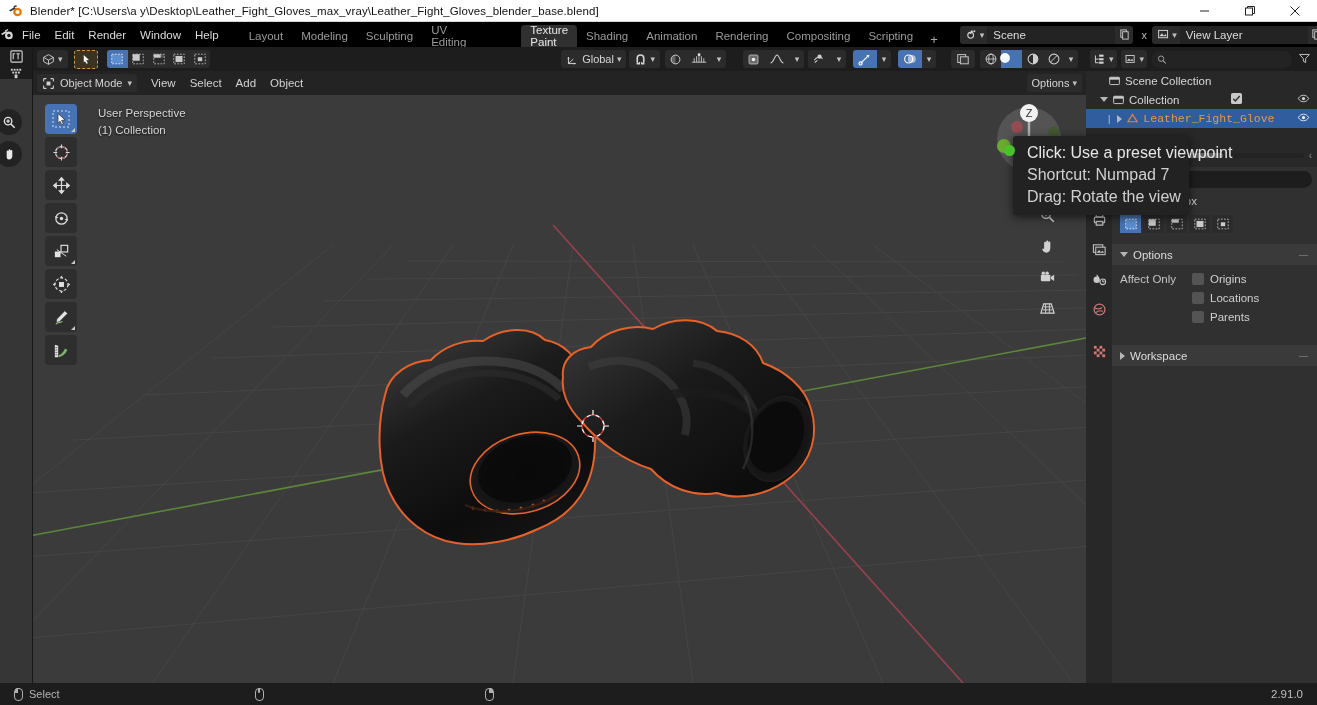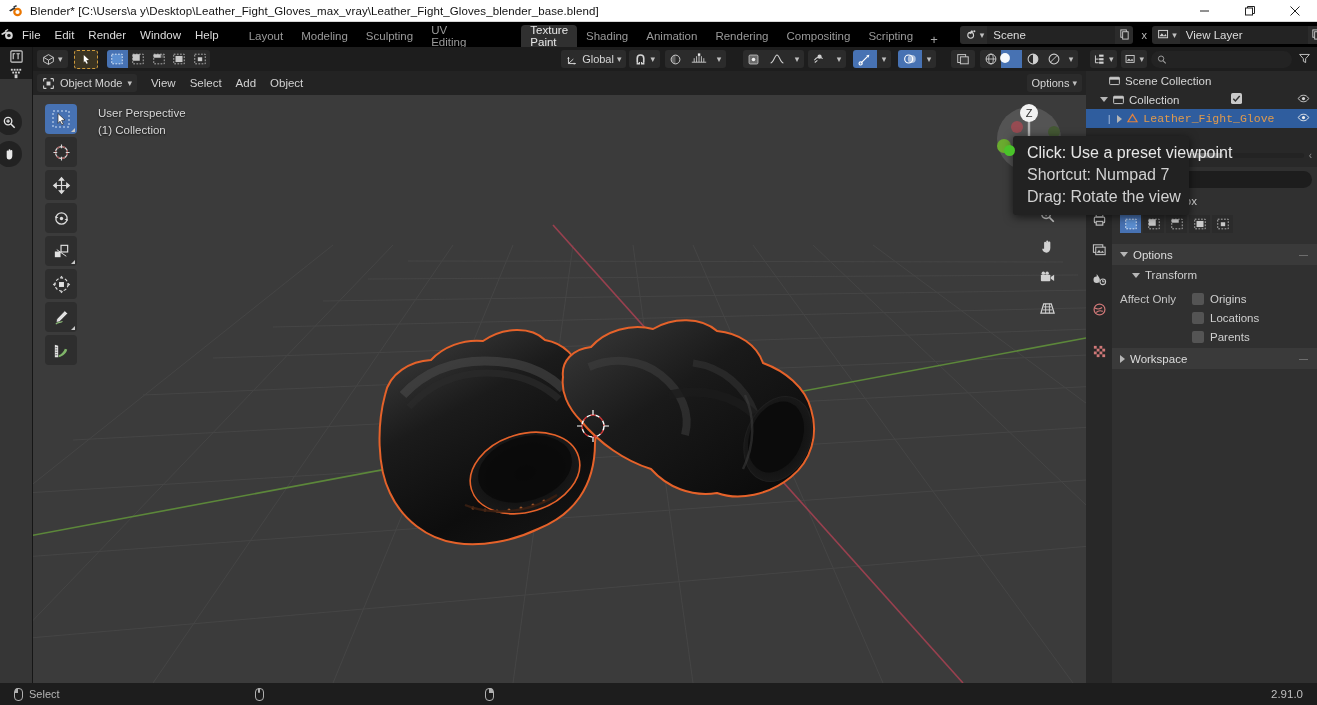--- a/index.html
+++ b/index.html
@@ -896,42 +896,38 @@
           </svg>
         </div>
       </div>
 
       <div class="panel-hdr">
         <span class="tri"></span>
         <span>Options</span>
         <span class="grip">—</span>
       </div>
 
-      <div class="sub-hdr">
-        <span class="tri"></span>
-        <span>Transform</span>
-      </div>
 
       <div class="prop-row" style="margin-top:4px;">
         <span class="lbl">Affect Only</span>
         <span class="chk"></span>
         <span>Origins</span>
       </div>
       <div class="prop-row">
         <span class="lbl"></span>
         <span class="chk"></span>
         <span>Locations</span>
       </div>
       <div class="prop-row">
         <span class="lbl"></span>
         <span class="chk"></span>
         <span>Parents</span>
       </div>
 
-      <div class="panel-hdr" style="margin-top:2px;">
+      <div class="panel-hdr" style="margin-top:19px;">
         <span class="tri right"></span>
         <span>Workspace</span>
         <span class="grip">—</span>
       </div>
     </div>
   </div>
 </div>
 
 <div class="tooltip">
   <div class="ttdot"></div>

